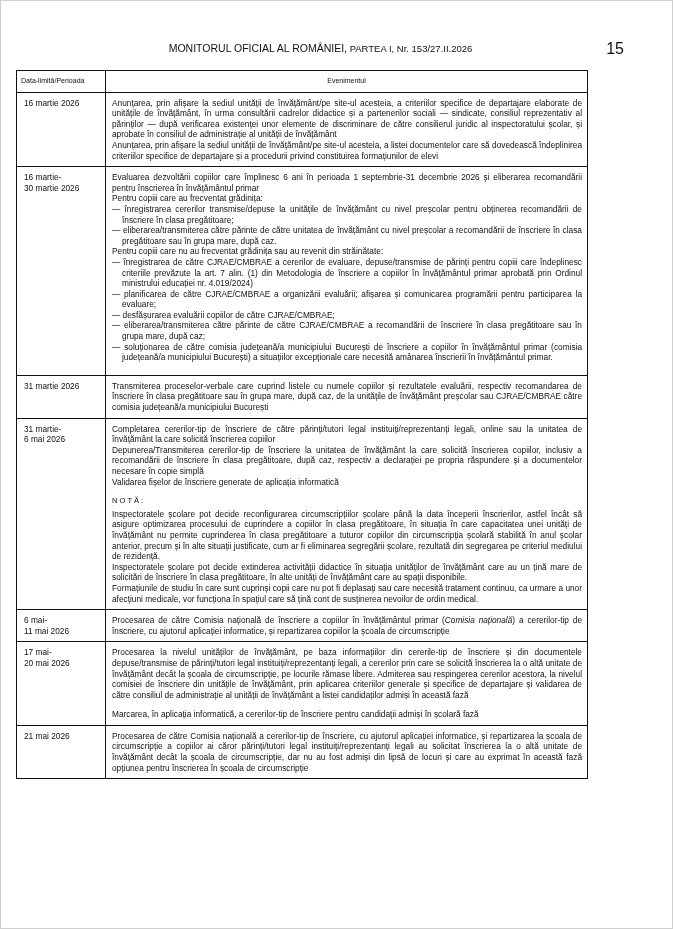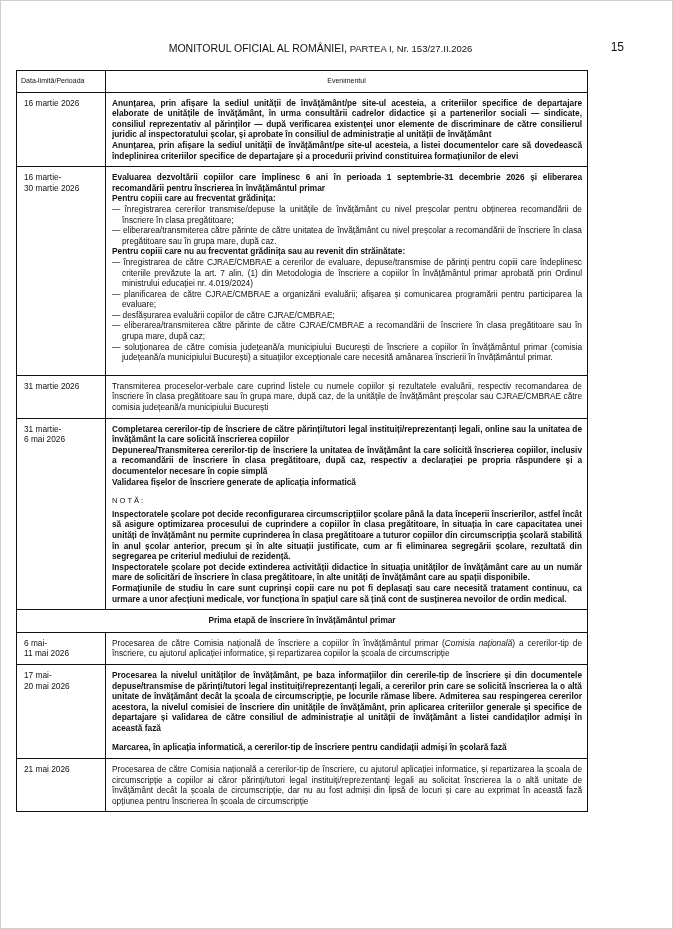--- a/index.html
+++ b/index.html
@@ -3,32 +3,32 @@
 <meta charset="utf-8">
 <style>
   html, body { margin:0; padding:0; }
   body {
     width:673px; height:929px; background:#ffffff; position:relative; overflow:hidden;
     font-family:"Liberation Sans", sans-serif; color:#111;
   }
   .frame { position:absolute; left:0; top:0; width:671px; height:927px; border:1px solid #cfcfcf; background:#fff; }
   .page-header { position:absolute; left:0; top:42px; width:641px; text-align:center; font-size:10.5px; letter-spacing:0; color:#111; }
   .page-header .part { font-size:9.5px; }
-  .page-number { position:absolute; right:49px; top:40px; font-size:12px; color:#111; }
+  .page-number { position:absolute; right:49px; top:40px; font-size:16px; color:#111; }
   table.sched {
     position:absolute; left:16px; top:70px; width:572px;
     border-collapse:collapse; font-size:8.3px; line-height:10.6px;
   }
   table.sched td { border:1px solid #111; vertical-align:top; padding:5px 5px 5px 6px; }
   table.sched td.date { width:76px; padding-left:7px; }
   table.sched td.event { text-align:justify; }
   table.sched tr.head td { text-align:center; vertical-align:middle; height:9px; font-size:7px; padding:5px 4px; }
   table.sched tr.head td.date { text-align:left; }
   table.sched tr.section td { text-align:center; font-weight:bold; padding:5px 4px 6px 4px; font-size:8.3px; }
-  .p { margin:0;font-weight:bold; }
+  .p { margin:0; }
   .dash { margin:0; padding-left:10px; text-indent:-10px; }
   .note-label { letter-spacing:2px; font-size:7.6px; margin:8px 0 2px 0; }
   .gap { margin-top:9px; }
   .row-pad-bottom { padding-bottom:12px !important; }
   em { font-style:italic; }
 </style>
 </head>
 <body>
 
 <div class="frame"></div>
@@ -82,28 +82,25 @@
     <td class="date">
       <div>31 martie-</div>
       <div>6 mai 2026</div>
     </td>
     <td class="event">
       <p class="p">Completarea cererilor-tip de înscriere de către părinți/tutori legal instituiți/reprezentanți legali, online sau la unitatea de învățământ la care solicită înscrierea copiilor</p>
       <p class="p">Depunerea/Transmiterea cererilor-tip de înscriere la unitatea de învățământ la care solicită înscrierea copiilor, inclusiv a recomandării de înscriere în clasa pregătitoare, după caz, respectiv a declarației pe propria răspundere și a documentelor necesare în copie simplă</p>
       <p class="p">Validarea fișelor de înscriere generate de aplicația informatică</p>
       <p class="note-label gap">NOTĂ:</p>
       <p class="p">Inspectoratele școlare pot decide reconfigurarea circumscripțiilor școlare până la data începerii înscrierilor, astfel încât să asigure optimizarea procesului de cuprindere a copiilor în clasa pregătitoare, în situația în care capacitatea unei unități de învățământ nu permite cuprinderea în clasa pregătitoare a tuturor copiilor din circumscripția școlară stabilită în anul școlar anterior, precum și în alte situații justificate, cum ar fi eliminarea segregării școlare, rezultată din segregarea pe criteriul mediului de rezidență.</p>
-      <p class="p">Inspectoratele școlare pot decide extinderea activității didactice în situația unităților de învățământ care au un număr mare de solicitări de înscriere în clasa pregătitoare, în alte unități de învățământ care au spații disponibile.</p>
+      <p class="p">Inspectoratele școlare pot decide extinderea activității didactice în situația unităților de învățământ care au un țină mare de solicitări de înscriere în clasa pregătitoare, în alte unități de învățământ care au spații disponibile.</p>
       <p class="p">Formațiunile de studiu în care sunt cuprinși copii care nu pot fi deplasați sau care necesită tratament continuu, ca urmare a unor afecțiuni medicale, vor funcționa în spațiul care să țină cont de susținerea nevoilor de ordin medical.</p>
     </td>
   </tr>
 
-  <tr class="section">
-    <td colspan="2">Prima etapă de înscriere în învățământul primar</td>
-  </tr>
 
   <tr>
     <td class="date">
       <div>6 mai-</div>
       <div>11 mai 2026</div>
     </td>
     <td class="event"><span>Procesarea de către Comisia națională de înscriere a copiilor în învățământul primar (</span><em>Comisia națională</em><span>) a cererilor-tip de înscriere, cu ajutorul aplicației informatice, și repartizarea copiilor la școala de circumscripție</span></td>
   </tr>
 
   <tr>

